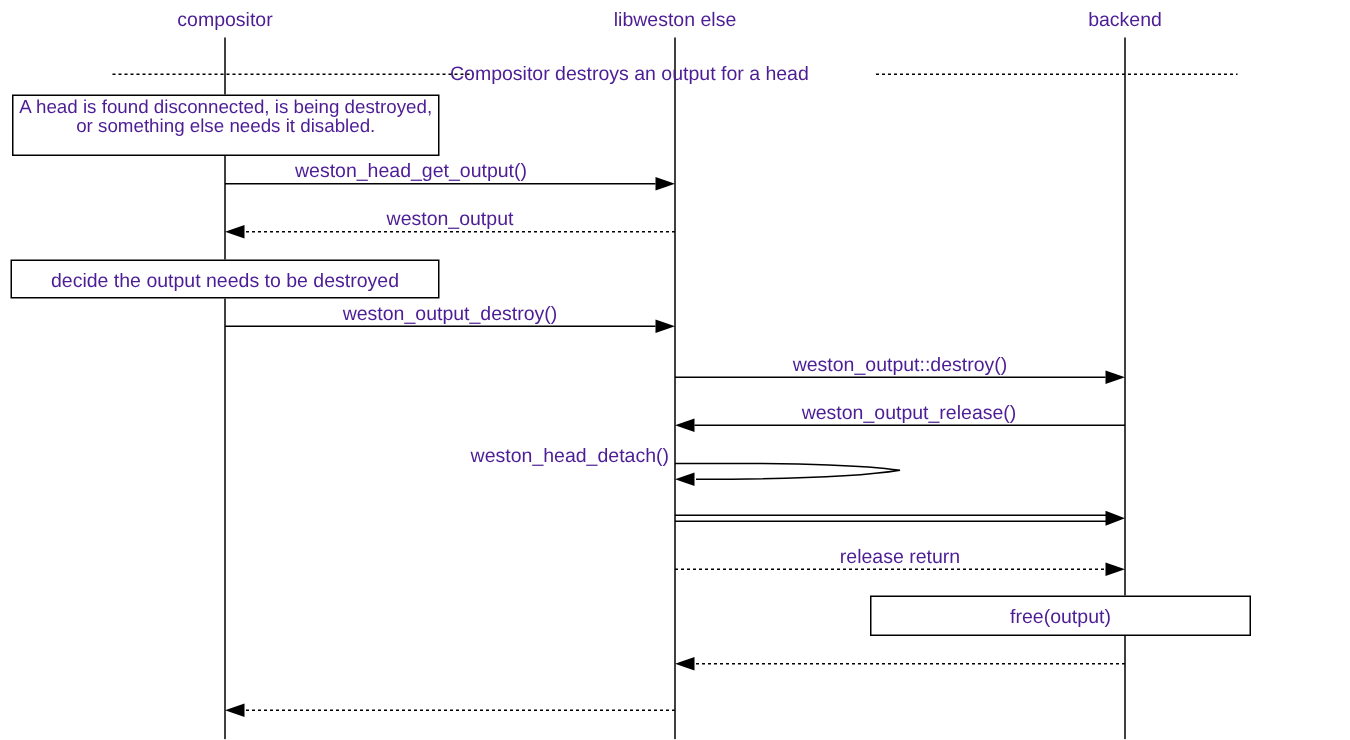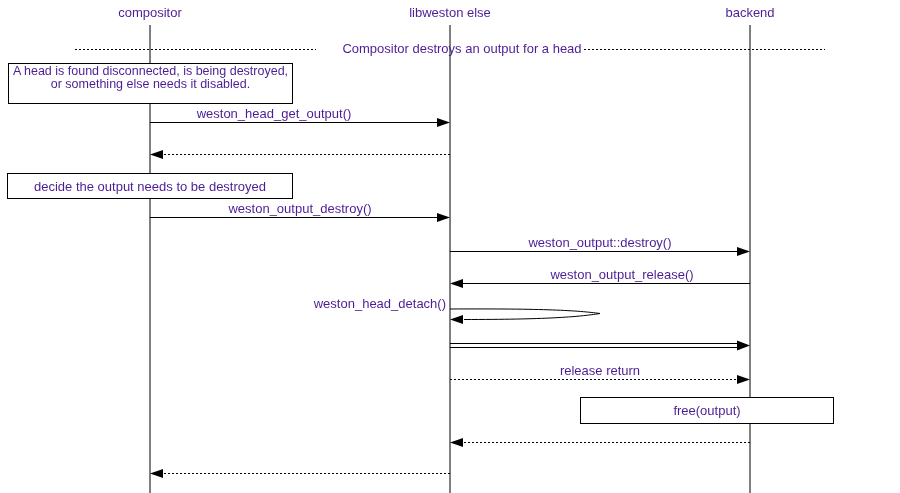--- a/index.html
+++ b/index.html
@@ -42,24 +42,23 @@
     line-height: 13px;
     padding: 1px 2px;
   }
   .note.single {
     display: flex;
     align-items: center;
     justify-content: center;
   }
   .divider-lbl {
     position: absolute;
-    left: 312px;
+    left: 300px;
     top: 42px;
     width: 300px;
-    text-align: center;
     height: 14px;
     line-height: 14px;
     white-space: nowrap;
   }
 </style>
 </head>
 <body>
 
 <div class="diagram">
 
@@ -108,19 +107,20 @@
   <div class="actor-lbl" style="left:390px">libweston else</div>
   <div class="actor-lbl" style="left:690px">backend</div>
 
   <div class="divider-lbl">Compositor destroys an output for a head</div>
 
   <div class="note single" style="left:7px; top:173px; width:286px; height:26px;">decide the output needs to be destroyed</div>
   <div class="note multiline" style="left:8px; top:63px; width:285px; height:41px;">A head is found disconnected, is being destroyed, or something else needs it disabled.</div>
   <div class="note single" style="left:580px; top:397px; width:254px; height:27px;">free(output)</div>
 
   <div class="lbl" style="left:150px; top:106px; width:248px;">weston_head_get_output()</div>
+  <div class="lbl" style="left:150px; top:138px; width:300px;">weston_output</div>
   <div class="lbl" style="left:150px; top:201px; width:300px;">weston_output_destroy()</div>
   <div class="lbl" style="left:450px; top:235px; width:300px;">weston_output::destroy()</div>
-  <div class="lbl" style="left:450px; top:267px; width:344px;">weston_output_release()</div>
+  <div class="lbl" style="left:434px; top:267px; width:344px;">weston_output_release()</div>
   <div class="lbl right" style="left:246px; top:296px; width:200px;">weston_head_detach()</div>
   <div class="lbl" style="left:450px; top:363px; width:300px;">release return</div>
 
 </div>
 
 </body></html>

